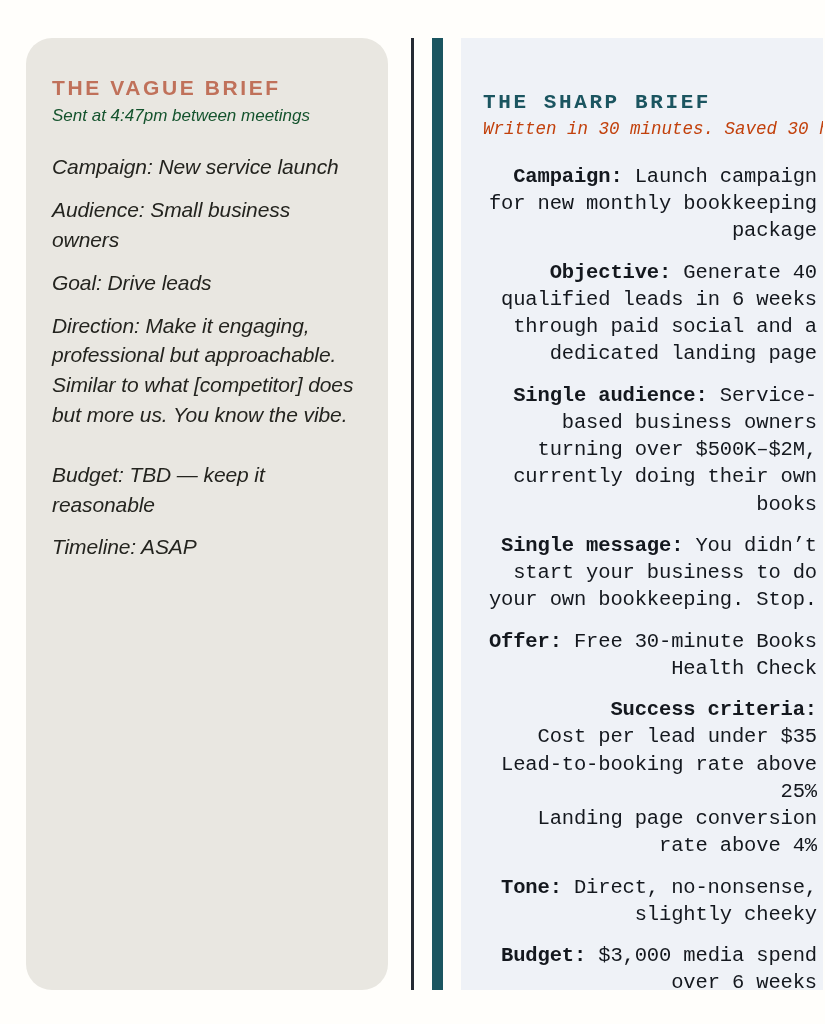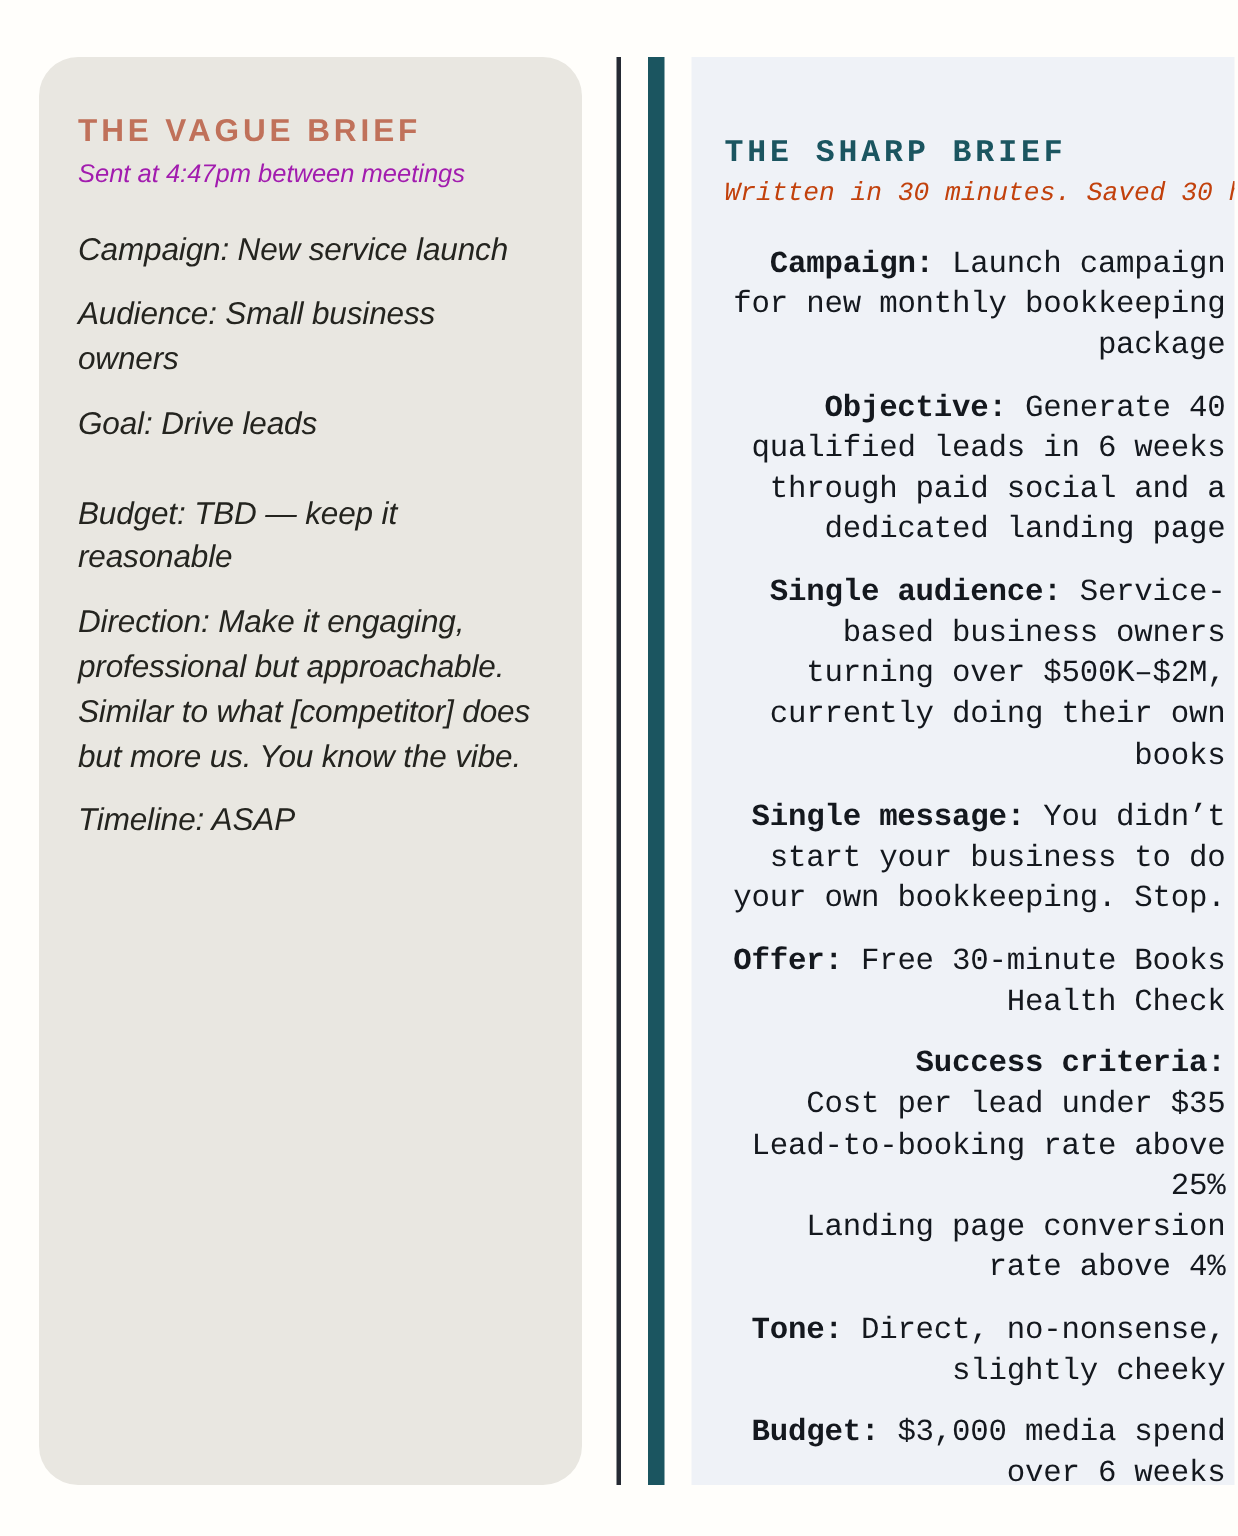--- a/index.html
+++ b/index.html
@@ -40,21 +40,21 @@
     color: #C0715A;
     font-size: 21px;
     font-weight: 700;
     letter-spacing: 2.6px;
     line-height: 1.1;
     margin: 0 0 6px 0;
     white-space: nowrap;
   }
 
   .vague-subtitle {
-    color: #a21caf;
+    color: #14532d;
     font-size: 17px;
     font-style: italic;
     font-weight: 400;
     line-height: 1.25;
     margin: 0 0 26px 0;
     white-space: nowrap;
   }
 
   .vague-line {
     color: #24241F;
@@ -144,22 +144,22 @@
 
 <div class="page">
 
   <div class="vague-card">
     <div class="vague-title">THE VAGUE BRIEF</div>
     <div class="vague-subtitle">Sent at 4:47pm between meetings</div>
 
     <p class="vague-line">Campaign: New service launch</p>
     <p class="vague-line">Audience: Small business owners</p>
     <p class="vague-line">Goal: Drive leads</p>
+    <p class="vague-line para">Direction: Make it engaging, professional but approachable. Similar to what [competitor] does but more us. You know the vibe.</p>
     <p class="vague-line gap-before">Budget: TBD — keep it reasonable</p>
-    <p class="vague-line para">Direction: Make it engaging, professional but approachable. Similar to what [competitor] does but more us. You know the vibe.</p>
     <p class="vague-line">Timeline: ASAP</p>
   </div>
 
   <div class="divider-rule"></div>
 
   <div class="accent-bar"></div>
 
   <div class="sharp-panel">
     <div class="sharp-title">THE SHARP BRIEF</div>
     <div class="sharp-subtitle">Written in 30 minutes. Saved 30 hours.</div>

